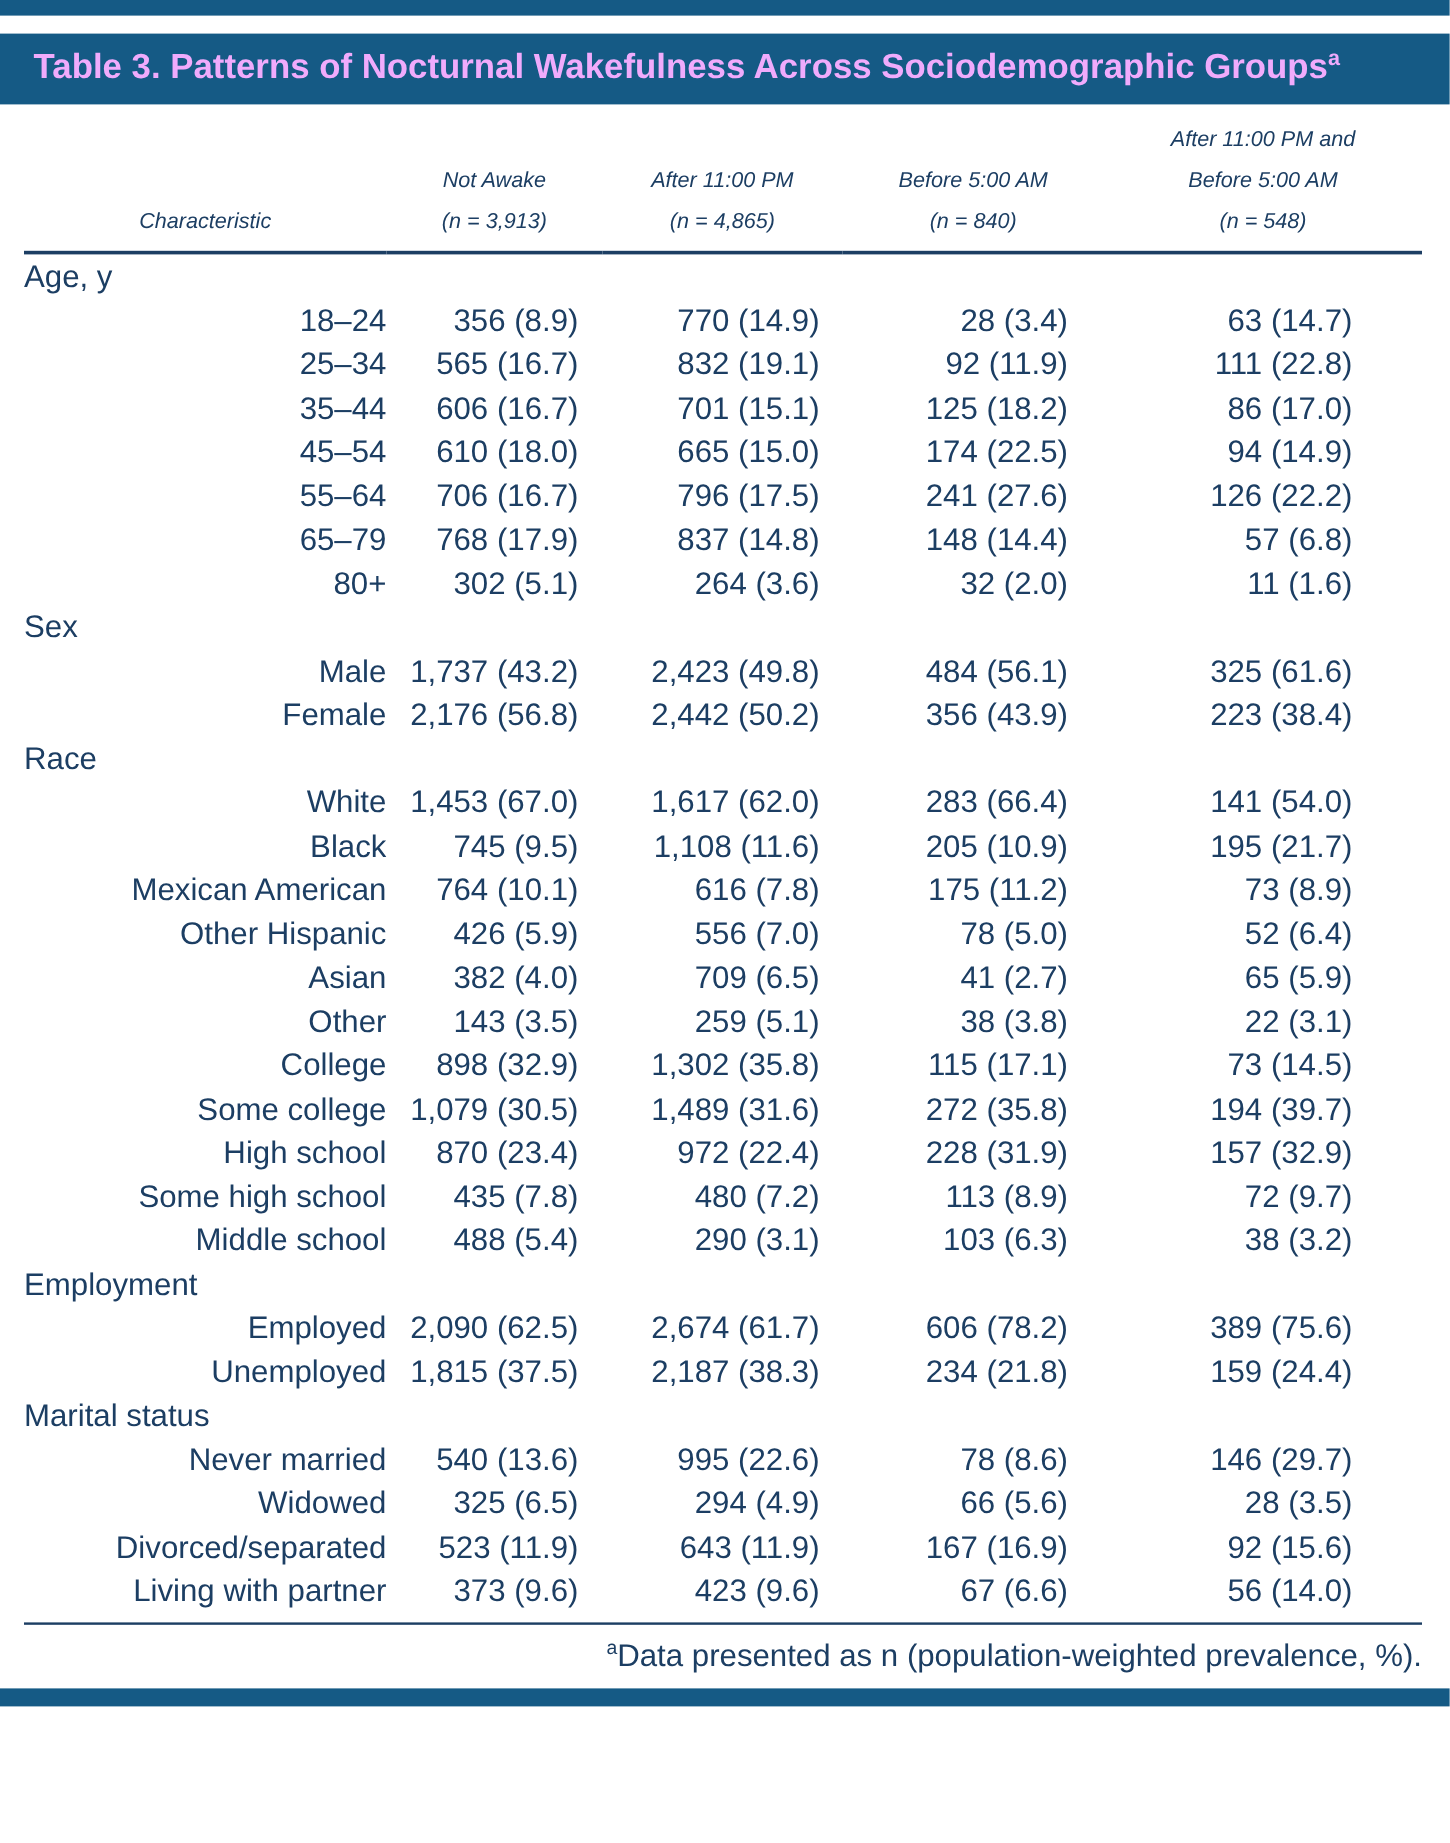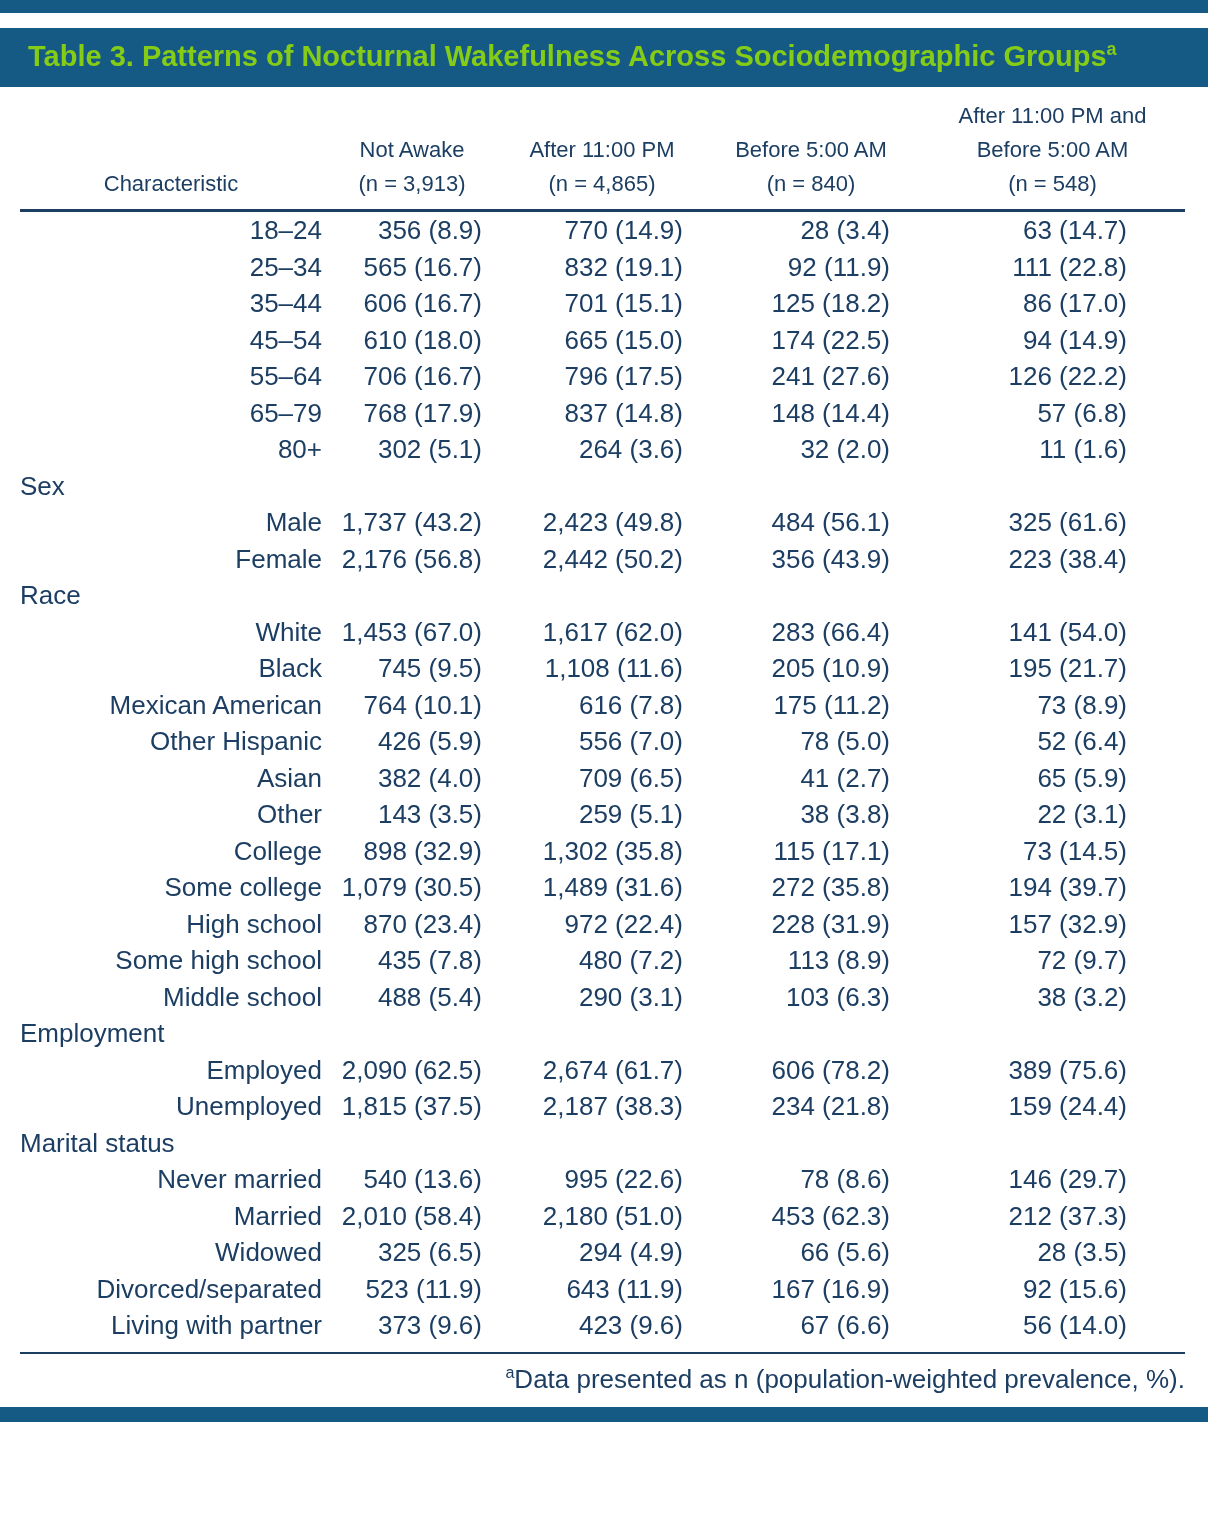--- a/index.html
+++ b/index.html
@@ -9,32 +9,33 @@
   html,body{margin:0;padding:0;}
   body{
     width:1208px;height:1536px;background:#ffffff;
     font-family:"Liberation Sans", sans-serif;
     color:var(--text);
     overflow:hidden;
   }
   .page{width:1208px;height:1536px;position:relative;}
   .top-bar{height:13px;width:100%;background:var(--accent);}
   .title-bar{
-    margin-top:15px;background:var(--accent);color:#84cc16;
+    margin-top:15px;background:var(--accent);color:#f0abfc;
     padding:11px 28px 13px 28px;
     font-size:29px;font-weight:bold;line-height:35px;
   }
   .title-bar sup{font-size:0.62em;line-height:0;}
   .table-wrap{padding:12px 23px 0 20px;}
   table{width:1165px;border-collapse:collapse;table-layout:fixed;}
   thead th{
     vertical-align:bottom;text-align:center;font-weight:normal;
-    font-size:22px;padding:0 0 8px 0;
+    font-size:18px;padding:0 0 8px 0;
     border-bottom:3px solid var(--text);
     white-space:nowrap;
+    font-style:italic;
   }
   thead th.char-col{text-align:center;}
   .hline{line-height:34px;min-height:34px;}
   tbody td{
     font-size:26px;line-height:36.5px;height:36.5px;
     padding:0;white-space:nowrap;overflow:hidden;
   }
   td.section-label{text-align:left;}
   td.row-label{padding-left:33px;text-align:right;}
   td.num{text-align:right;}
@@ -88,20 +89,23 @@
           </th>
           <th>
             <div class="hline">After 11:00 PM and</div>
             <div class="hline">Before 5:00 AM</div>
             <div class="hline">(n = 548)</div>
           </th>
         </tr>
       </thead>
       <tbody>
           <tr>
+    <td class="section-label" colspan="5">Age, y</td>
+  </tr>
+          <tr>
     <td class="row-label">18–24</td>
     <td class="num c1">356 (8.9)</td>
     <td class="num c2">770 (14.9)</td>
     <td class="num c3">28 (3.4)</td>
     <td class="num c4">63 (14.7)</td>
   </tr>
           <tr>
     <td class="row-label">25–34</td>
     <td class="num c1">565 (16.7)</td>
     <td class="num c2">832 (19.1)</td>
@@ -261,27 +265,20 @@
     <td class="section-label" colspan="5">Marital status</td>
   </tr>
           <tr>
     <td class="row-label">Never married</td>
     <td class="num c1">540 (13.6)</td>
     <td class="num c2">995 (22.6)</td>
     <td class="num c3">78 (8.6)</td>
     <td class="num c4">146 (29.7)</td>
   </tr>
           <tr>
-    <td class="row-label">Married</td>
-    <td class="num c1">2,010 (58.4)</td>
-    <td class="num c2">2,180 (51.0)</td>
-    <td class="num c3">453 (62.3)</td>
-    <td class="num c4">212 (37.3)</td>
-  </tr>
-          <tr>
     <td class="row-label">Widowed</td>
     <td class="num c1">325 (6.5)</td>
     <td class="num c2">294 (4.9)</td>
     <td class="num c3">66 (5.6)</td>
     <td class="num c4">28 (3.5)</td>
   </tr>
           <tr>
     <td class="row-label">Divorced/separated</td>
     <td class="num c1">523 (11.9)</td>
     <td class="num c2">643 (11.9)</td>

